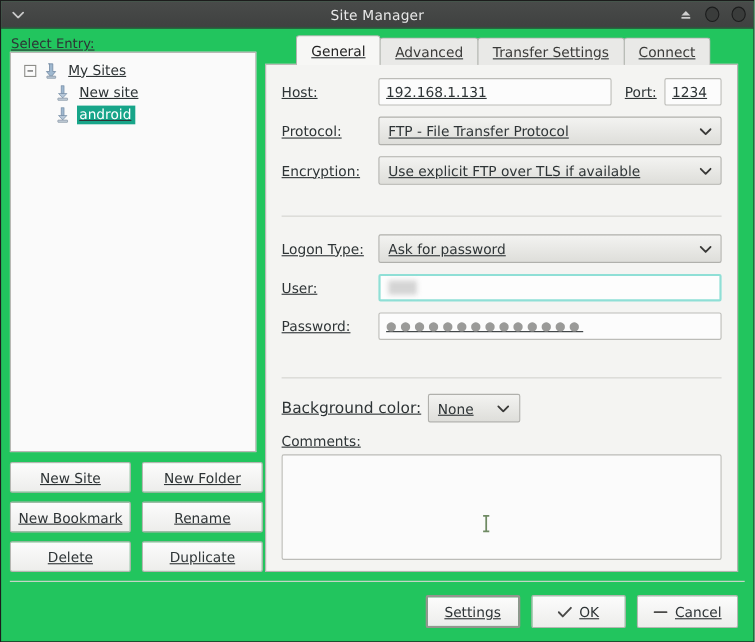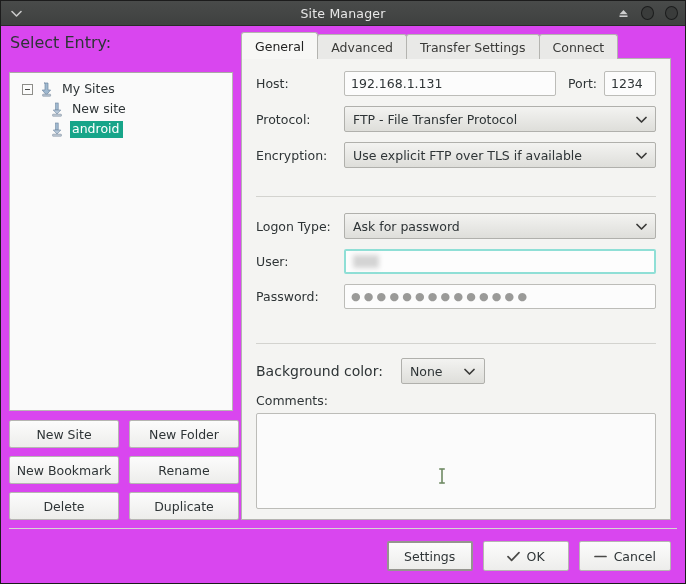--- a/index.html
+++ b/index.html
@@ -10,24 +10,25 @@
     font-family: "DejaVu Sans", "Liberation Sans", sans-serif;
     font-size: 12px;
     color: #2e3436;
     background: #f2f2f0;
   }
 
   
   #window {
     position: relative;
     width: 686px; height: 584px;
-    background: #d946ef;
+    background: #22c55e;
     border: 1px solid #1c1c1c;
     display: flex;
     flex-direction: column;
+    text-decoration: underline;
   }
 
   
   #titlebar {
     height: 25px;
     flex: 0 0 25px;
     background: linear-gradient(to bottom, #494b4a 0%, #3f4140 100%);
     border-bottom: 1px solid #2a2b2b;
     display: flex;
     align-items: center;
@@ -77,22 +78,22 @@
 
   
   #left {
     width: 240px;
     flex: 0 0 240px;
     padding: 6px 8px 8px 8px;
     display: flex;
     flex-direction: column;
   }
   #select-entry-label {
-    font-size: 16px;
-    margin: 1px 0 20px 1px;
+    font-size: 12px;
+    margin: 1px 0 0 1px;
   }
   #tree {
     flex: 1 1 auto;
     background: #fafafa;
     border: 1px solid #b8b8b4;
     border-top-color: #a9a9a5;
     overflow: hidden;
     padding: 6px 2px 2px 2px;
     min-height: 0;
   }
@@ -193,20 +194,21 @@
     margin-right: -1px;
     cursor: default;
     white-space: nowrap;
   }
   .tab.active {
     background: #f7f7f5;
     height: 27px;
     color: #222;
     z-index: 3;
     position: relative;
+    margin-left: 28px;
   }
   #tabpanel {
     flex: 1 1 auto;
     background: #f4f4f2;
     border: 1px solid #b4b4b0;
     margin-top: -1px;
     padding: 12px 14px 10px 14px;
     display: flex;
     flex-direction: column;
     min-height: 0;
@@ -297,21 +299,21 @@
   .separator {
     height: 1px;
     background: #d3d3cf;
     margin: 14px 0 12px 0;
   }
 
   .bgrow { display: flex; align-items: center; margin-bottom: 9px; }
   .bgcombo {
     width: 84px;
     flex: 0 0 84px;
-    margin-left: 18px;
+    margin-left: 6px;
   }
   #comments-label { font-size: 12.5px; margin-bottom: 5px; }
   #comments-box {
     flex: 1 1 auto;
     background: #fbfbfb;
     border: 1px solid #bcbcb8;
     border-radius: 2px;
     min-height: 40px;
     position: relative;
   }

